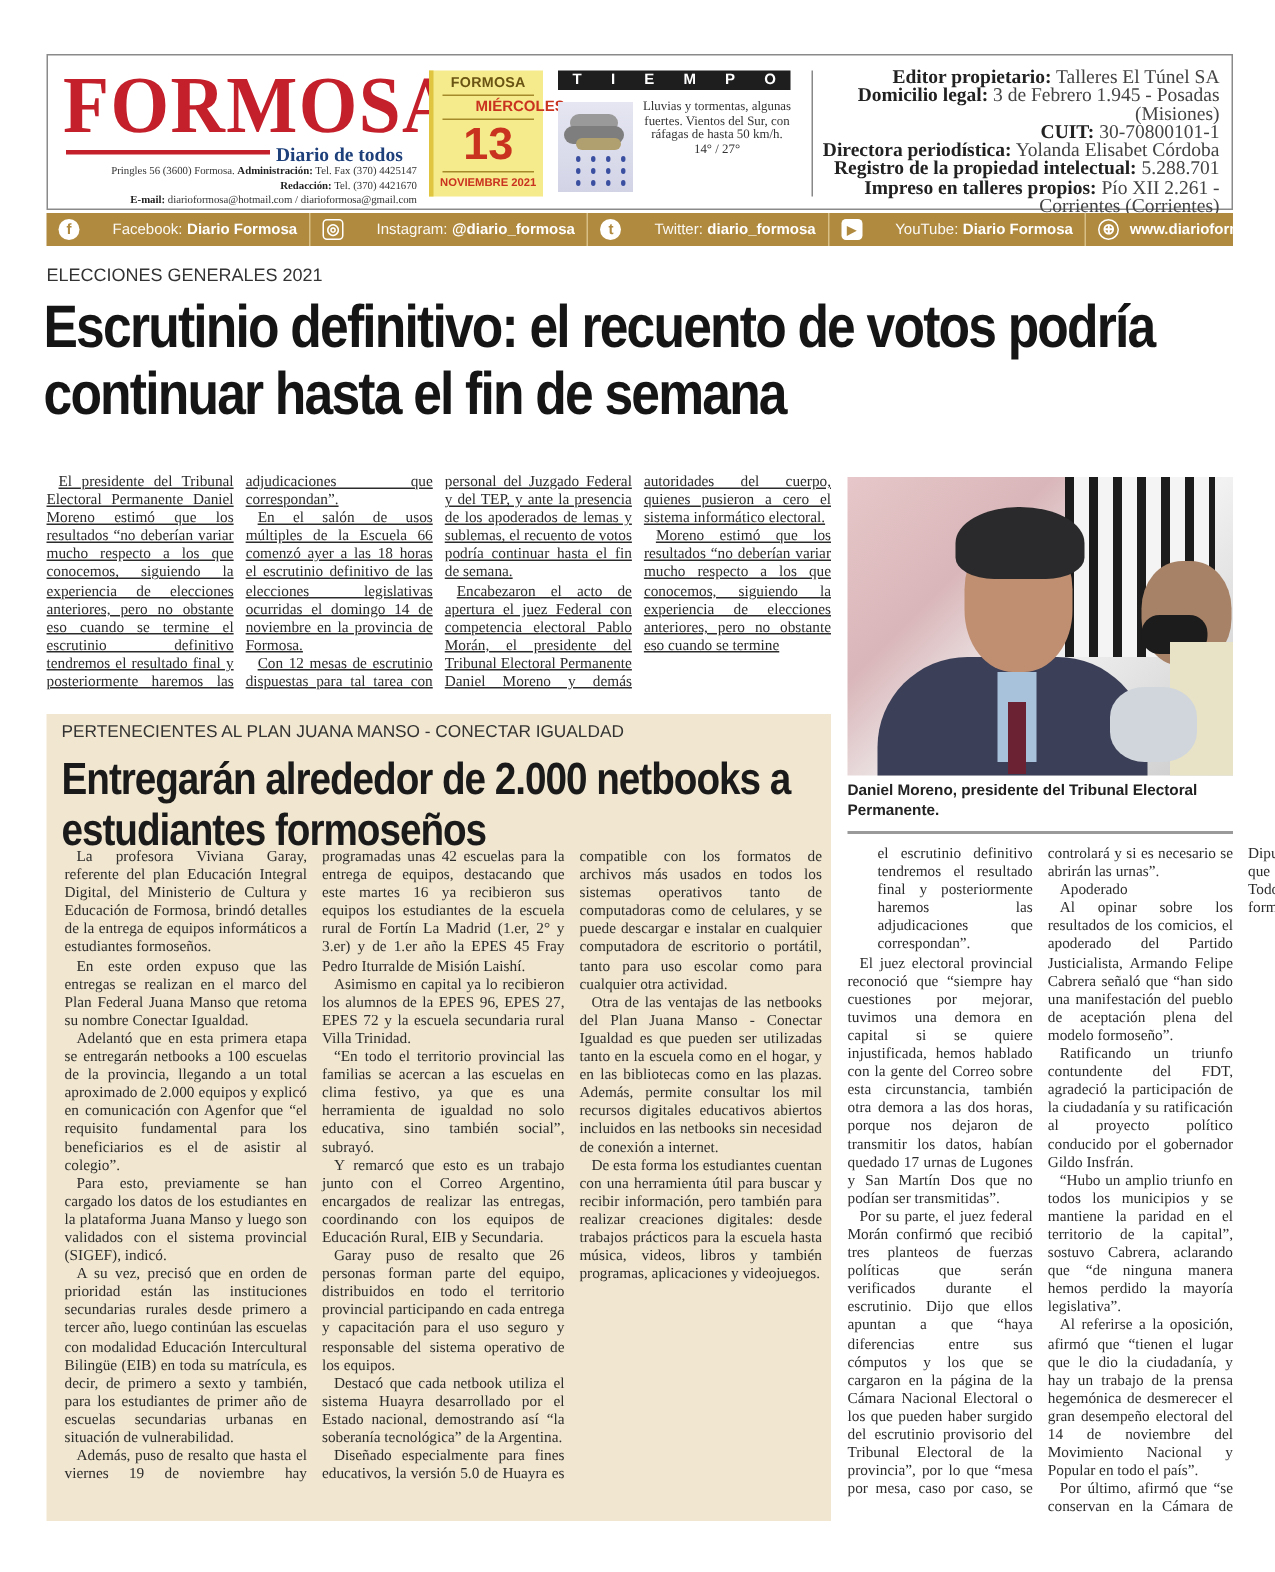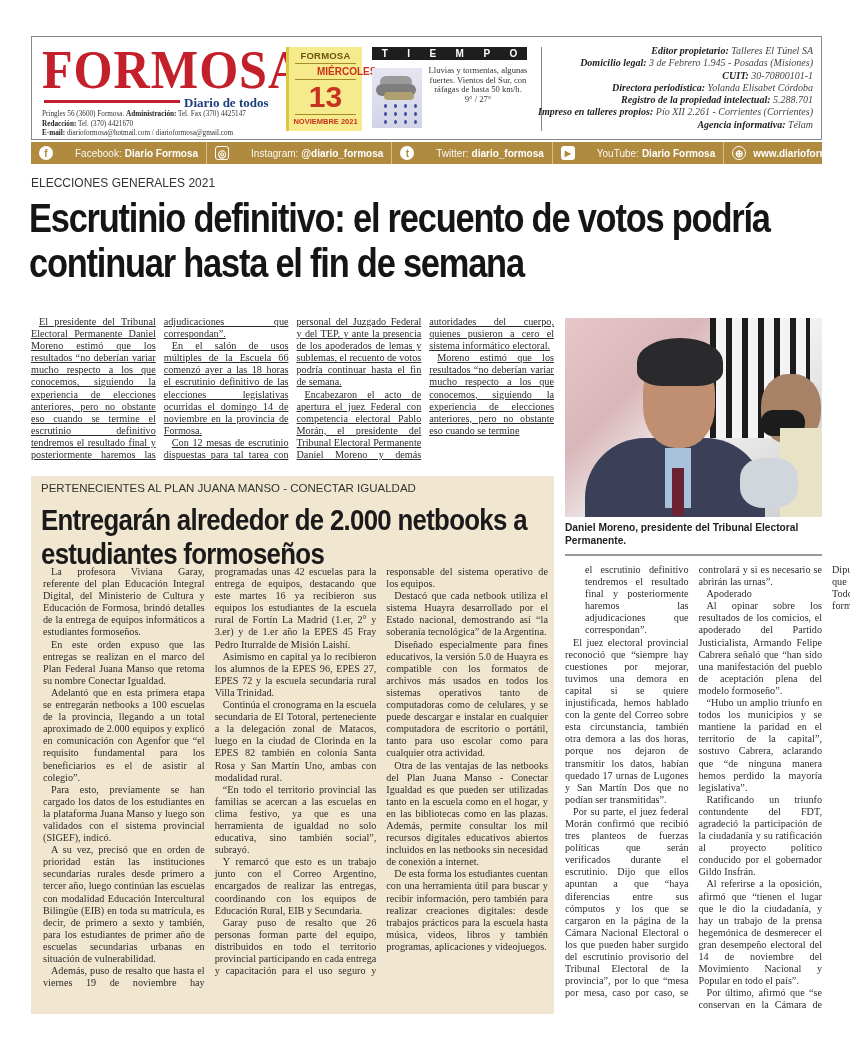--- a/index.html
+++ b/index.html
@@ -16,21 +16,21 @@
     position: absolute; left: 10px; top: 6px;
     font-family: "Liberation Serif", serif; font-weight: bold; font-size: 54px; line-height: 54px;
     color: #c3202b; letter-spacing: 1px; transform: scaleX(0.93); transform-origin: left top;
   }
   .logo-rule { position: absolute; left: 12px; top: 63px; width: 136px; height: 3px; background: #c3202b; }
   .logo-sub {
     position: absolute; left: 152px; top: 58px;
     font-family: "Liberation Serif", serif; font-weight: bold; font-size: 13px; color: #1d3f7a;
   }
   .logo-contact {
-    position: absolute; left: 10px; top: 73px; width: 236px; text-align: left;
+    position: absolute; left: 10px; top: 73px; width: 236px; text-align: right;
     font-size: 7.2px; line-height: 9.5px; color: #333;
   }
   .logo-contact b { color: #222; }
 
   .date-block {
     position: absolute; left: 254px; top: 10px; width: 76px; height: 84px;
     background: #f5ea8c; border-left: 3px solid #e0c640;
     text-align: center; font-family: "Liberation Sans", sans-serif; font-weight: bold;
   }
   .date-city { font-size: 9.5px; color: #6a5414; margin-top: 3px; letter-spacing: 0.2px; }
@@ -52,21 +52,21 @@
   .cloud { position: absolute; background: #8c8c8c; border-radius: 10px; }
   .drop { position: absolute; width: 3px; height: 4px; background: #3a4fa0; border-radius: 50%; }
   .weather-text {
     position: absolute; left: 56px; top: 19px; width: 100px; text-align: center;
     font-size: 8.6px; line-height: 9.6px; color: #333;
   }
   .vline { position: absolute; left: 509px; top: 10px; width: 1px; height: 84px; background: #888; }
 
   .info-block {
     position: absolute; right: 8px; top: 8px; width: 280px; text-align: right;
-    font-size: 10px; line-height: 12.3px; color: #444; font-style: italic;
+    font-size: 13px; line-height: 12.3px; color: #444;
   }
   .info-block b { color: #222; }
 
   
   .social-bar {
     position: absolute; left: 31px; top: 142px; width: 791px; height: 22px;
     background: #b08a3e; display: flex; align-items: center;
     font-family: "Liberation Sans", sans-serif; font-size: 10px; color: #fff;
   }
   .social-item { display: flex; align-items: center; padding: 0 8px; height: 100%; border-right: 1px solid #d7bf85; white-space: nowrap; }
@@ -198,21 +198,21 @@
         <div class="drop" style="left:22px;top:44px;"></div>
         <div class="drop" style="left:32px;top:44px;"></div>
         <div class="drop" style="left:42px;top:44px;"></div>
       <div class="drop" style="left:12px;top:52px;"></div>
         <div class="drop" style="left:22px;top:52px;"></div>
         <div class="drop" style="left:32px;top:52px;"></div>
         <div class="drop" style="left:42px;top:52px;"></div>
     </div>
     <div class="weather-text">
       <span>Lluvias y tormentas, algunas fuertes. Vientos del Sur, con ráfagas de hasta 50 km/h.</span><br>
-      <span>9° / 27°</span>
+      <span>14° / 27°</span>
     </div>
   </div>
   <div class="vline"></div>
 
   <div class="info-block">
     <div><b>Editor propietario:</b> <span>Talleres El Túnel SA</span></div>
     <div><b>Domicilio legal:</b> <span>3 de Febrero 1.945 - Posadas (Misiones)</span></div>
     <div><b>CUIT:</b> <span>30-70800101-1</span></div>
     <div><b>Directora periodística:</b> <span>Yolanda Elisabet Córdoba</span></div>
     <div><b>Registro de la propiedad intelectual:</b> <span>5.288.701</span></div>
@@ -278,34 +278,33 @@
   <div class="box-kicker">PERTENECIENTES AL PLAN JUANA MANSO - CONECTAR IGUALDAD</div>
   <h2 class="box-headline">Entregarán alrededor de 2.000 netbooks a estudiantes formoseños</h2>
   <div class="box-cols">
     <p>La profesora Viviana Garay, referente del plan Educación Integral Digital, del Ministerio de Cultura y Educación de Formosa, brindó detalles de la entrega de equipos informáticos a estudiantes formoseños.</p>
     <p>En este orden expuso que las entregas se realizan en el marco del Plan Federal Juana Manso que retoma su nombre Conectar Igualdad.</p>
     <p>Adelantó que en esta primera etapa se entregarán netbooks a 100 escuelas de la provincia, llegando a un total aproximado de 2.000 equipos y explicó en comunicación con Agenfor que “el requisito fundamental para los beneficiarios es el de asistir al colegio”.</p>
     <p>Para esto, previamente se han cargado los datos de los estudiantes en la plataforma Juana Manso y luego son validados con el sistema provincial (SIGEF), indicó.</p>
     <p>A su vez, precisó que en orden de prioridad están las instituciones secundarias rurales desde primero a tercer año, luego continúan las escuelas con modalidad Educación Intercultural Bilingüe (EIB) en toda su matrícula, es decir, de primero a sexto y también, para los estudiantes de primer año de escuelas secundarias urbanas en situación de vulnerabilidad.</p>
     <p>Además, puso de resalto que hasta el viernes 19 de noviembre hay programadas unas 42 escuelas para la entrega de equipos, destacando que este martes 16 ya recibieron sus equipos los estudiantes de la escuela rural de Fortín La Madrid (1.er, 2° y 3.er) y de 1.er año la EPES 45 Fray Pedro Iturralde de Misión Laishí.</p>
     <p>Asimismo en capital ya lo recibieron los alumnos de la EPES 96, EPES 27, EPES 72 y la escuela secundaria rural Villa Trinidad.</p>
-    <p>Continúa el cronograma en la escuela secundaria de El Totoral, perteneciente a la delegación zonal de Matacos, luego en la ciudad de Clorinda en la EPES 82 también en colonia Santa Rosa y San Martín Uno, ambas con modalidad rural.</p>
     <p>“En todo el territorio provincial las familias se acercan a las escuelas en clima festivo, ya que es una herramienta de igualdad no solo educativa, sino también social”, subrayó.</p>
     <p>Y remarcó que esto es un trabajo junto con el Correo Argentino, encargados de realizar las entregas, coordinando con los equipos de Educación Rural, EIB y Secundaria.</p>
     <p>Garay puso de resalto que 26 personas forman parte del equipo, distribuidos en todo el territorio provincial participando en cada entrega y capacitación para el uso seguro y responsable del sistema operativo de los equipos.</p>
     <p>Destacó que cada netbook utiliza el sistema Huayra desarrollado por el Estado nacional, demostrando así “la soberanía tecnológica” de la Argentina.</p>
     <p>Diseñado especialmente para fines educativos, la versión 5.0 de Huayra es compatible con los formatos de archivos más usados en todos los sistemas operativos tanto de computadoras como de celulares, y se puede descargar e instalar en cualquier computadora de escritorio o portátil, tanto para uso escolar como para cualquier otra actividad.</p>
     <p>Otra de las ventajas de las netbooks del Plan Juana Manso - Conectar Igualdad es que pueden ser utilizadas tanto en la escuela como en el hogar, y en las bibliotecas como en las plazas. Además, permite consultar los mil recursos digitales educativos abiertos incluidos en las netbooks sin necesidad de conexión a internet.</p>
     <p>De esta forma los estudiantes cuentan con una herramienta útil para buscar y recibir información, pero también para realizar creaciones digitales: desde trabajos prácticos para la escuela hasta música, videos, libros y también programas, aplicaciones y videojuegos.</p>
   </div>
 </section>
 
 <div class="right-cols">
   <p class="first">el escrutinio definitivo tendremos el resultado final y posteriormente haremos las adjudicaciones que correspondan”.</p>
   <p>El juez electoral provincial reconoció que “siempre hay cuestiones por mejorar, tuvimos una demora en capital si se quiere injustificada, hemos hablado con la gente del Correo sobre esta circunstancia, también otra demora a las dos horas, porque nos dejaron de transmitir los datos, habían quedado 17 urnas de Lugones y San Martín Dos que no podían ser transmitidas”.</p>
   <p>Por su parte, el juez federal Morán confirmó que recibió tres planteos de fuerzas políticas que serán verificados durante el escrutinio. Dijo que ellos apuntan a que “haya diferencias entre sus cómputos y los que se cargaron en la página de la Cámara Nacional Electoral o los que pueden haber surgido del escrutinio provisorio del Tribunal Electoral de la provincia”, por lo que “mesa por mesa, caso por caso, se controlará y si es necesario se abrirán las urnas”.</p>
   <p>Apoderado</p>
   <p>Al opinar sobre los resultados de los comicios, el apoderado del Partido Justicialista, Armando Felipe Cabrera señaló que “han sido una manifestación del pueblo de aceptación plena del modelo formoseño”.</p>
+  <p>Ratificando un triunfo contundente del FDT, agradeció la participación de la ciudadanía y su ratificación al proyecto político conducido por el gobernador Gildo Insfrán.</p>
   <p>“Hubo un amplio triunfo en todos los municipios y se mantiene la paridad en el territorio de la capital”, sostuvo Cabrera, aclarando que “de ninguna manera hemos perdido la mayoría legislativa”.</p>
-  <p>Ratificando un triunfo contundente del FDT, agradeció la participación de la ciudadanía y su ratificación al proyecto político conducido por el gobernador Gildo Insfrán.</p>
   <p>Al referirse a la oposición, afirmó que “tienen el lugar que le dio la ciudadanía, y hay un trabajo de la prensa hegemónica de desmerecer el gran desempeño electoral del 14 de noviembre del Movimiento Nacional y Popular en todo el país”.</p>
   <p>Por último, afirmó que “se conservan en la Cámara de Diputados, los legisladores que representan al Frente de Todos y al modelo formoseño”.</p>
 </div>
 
 </body></html>

